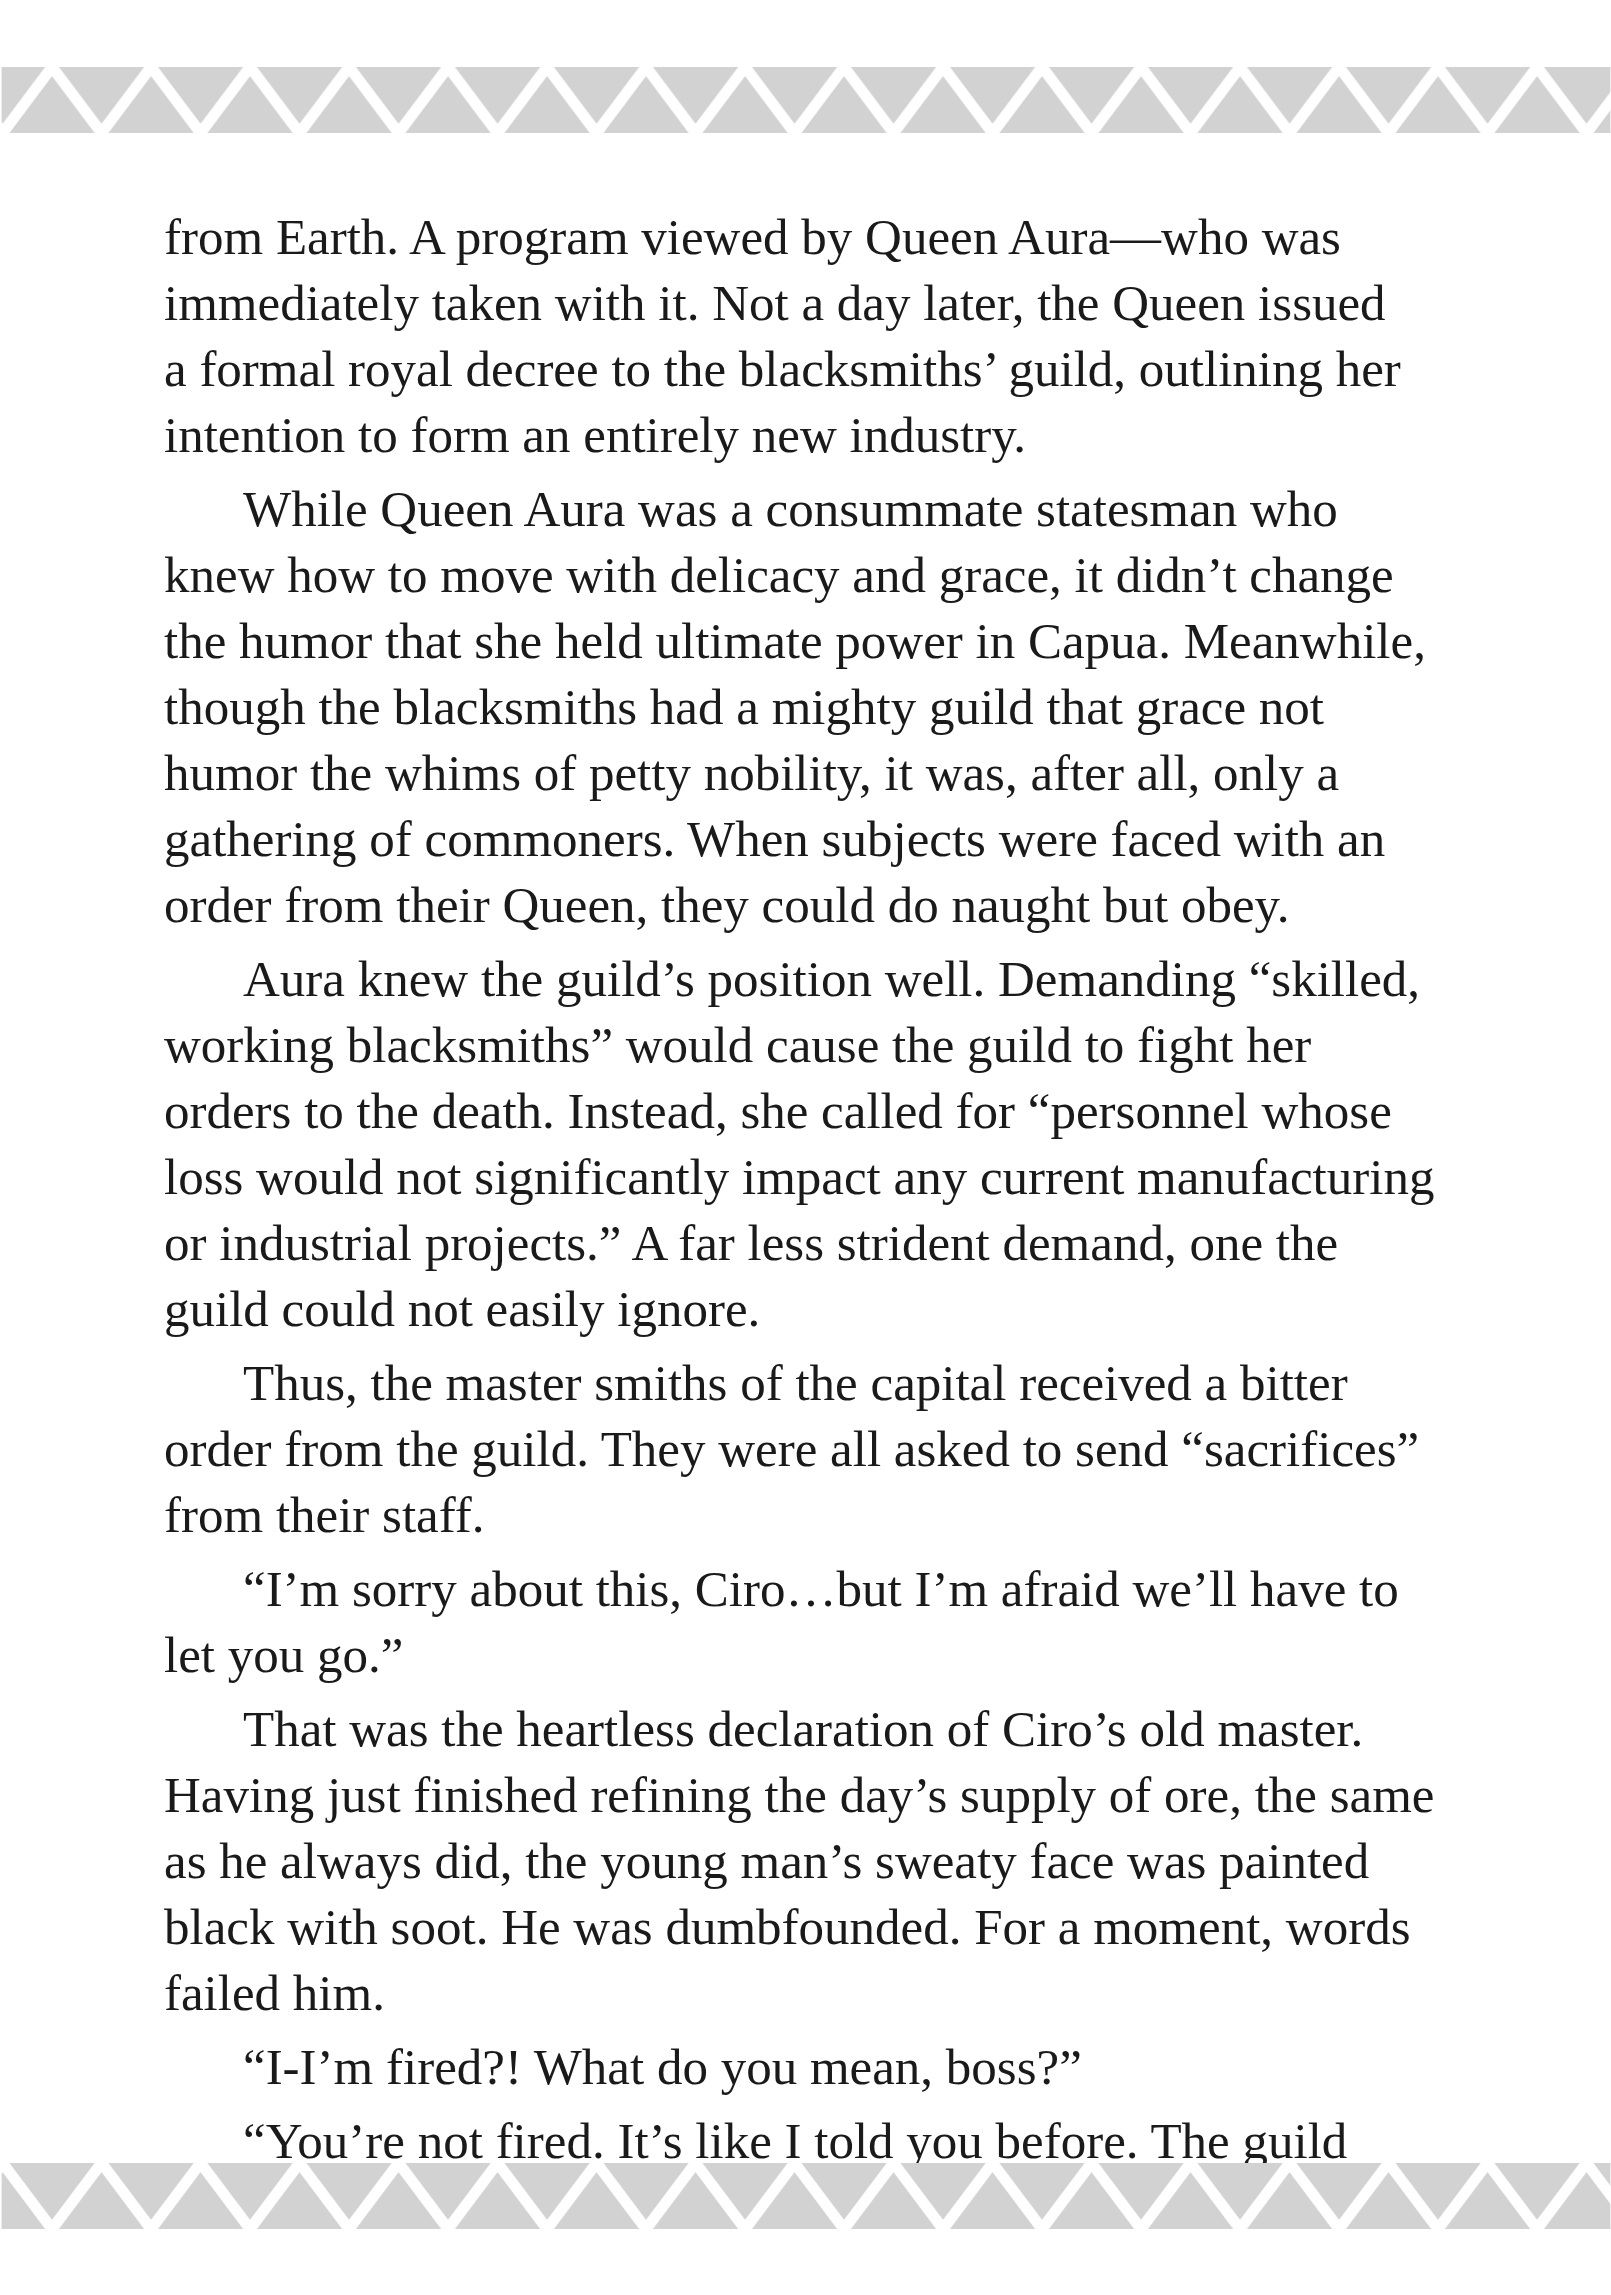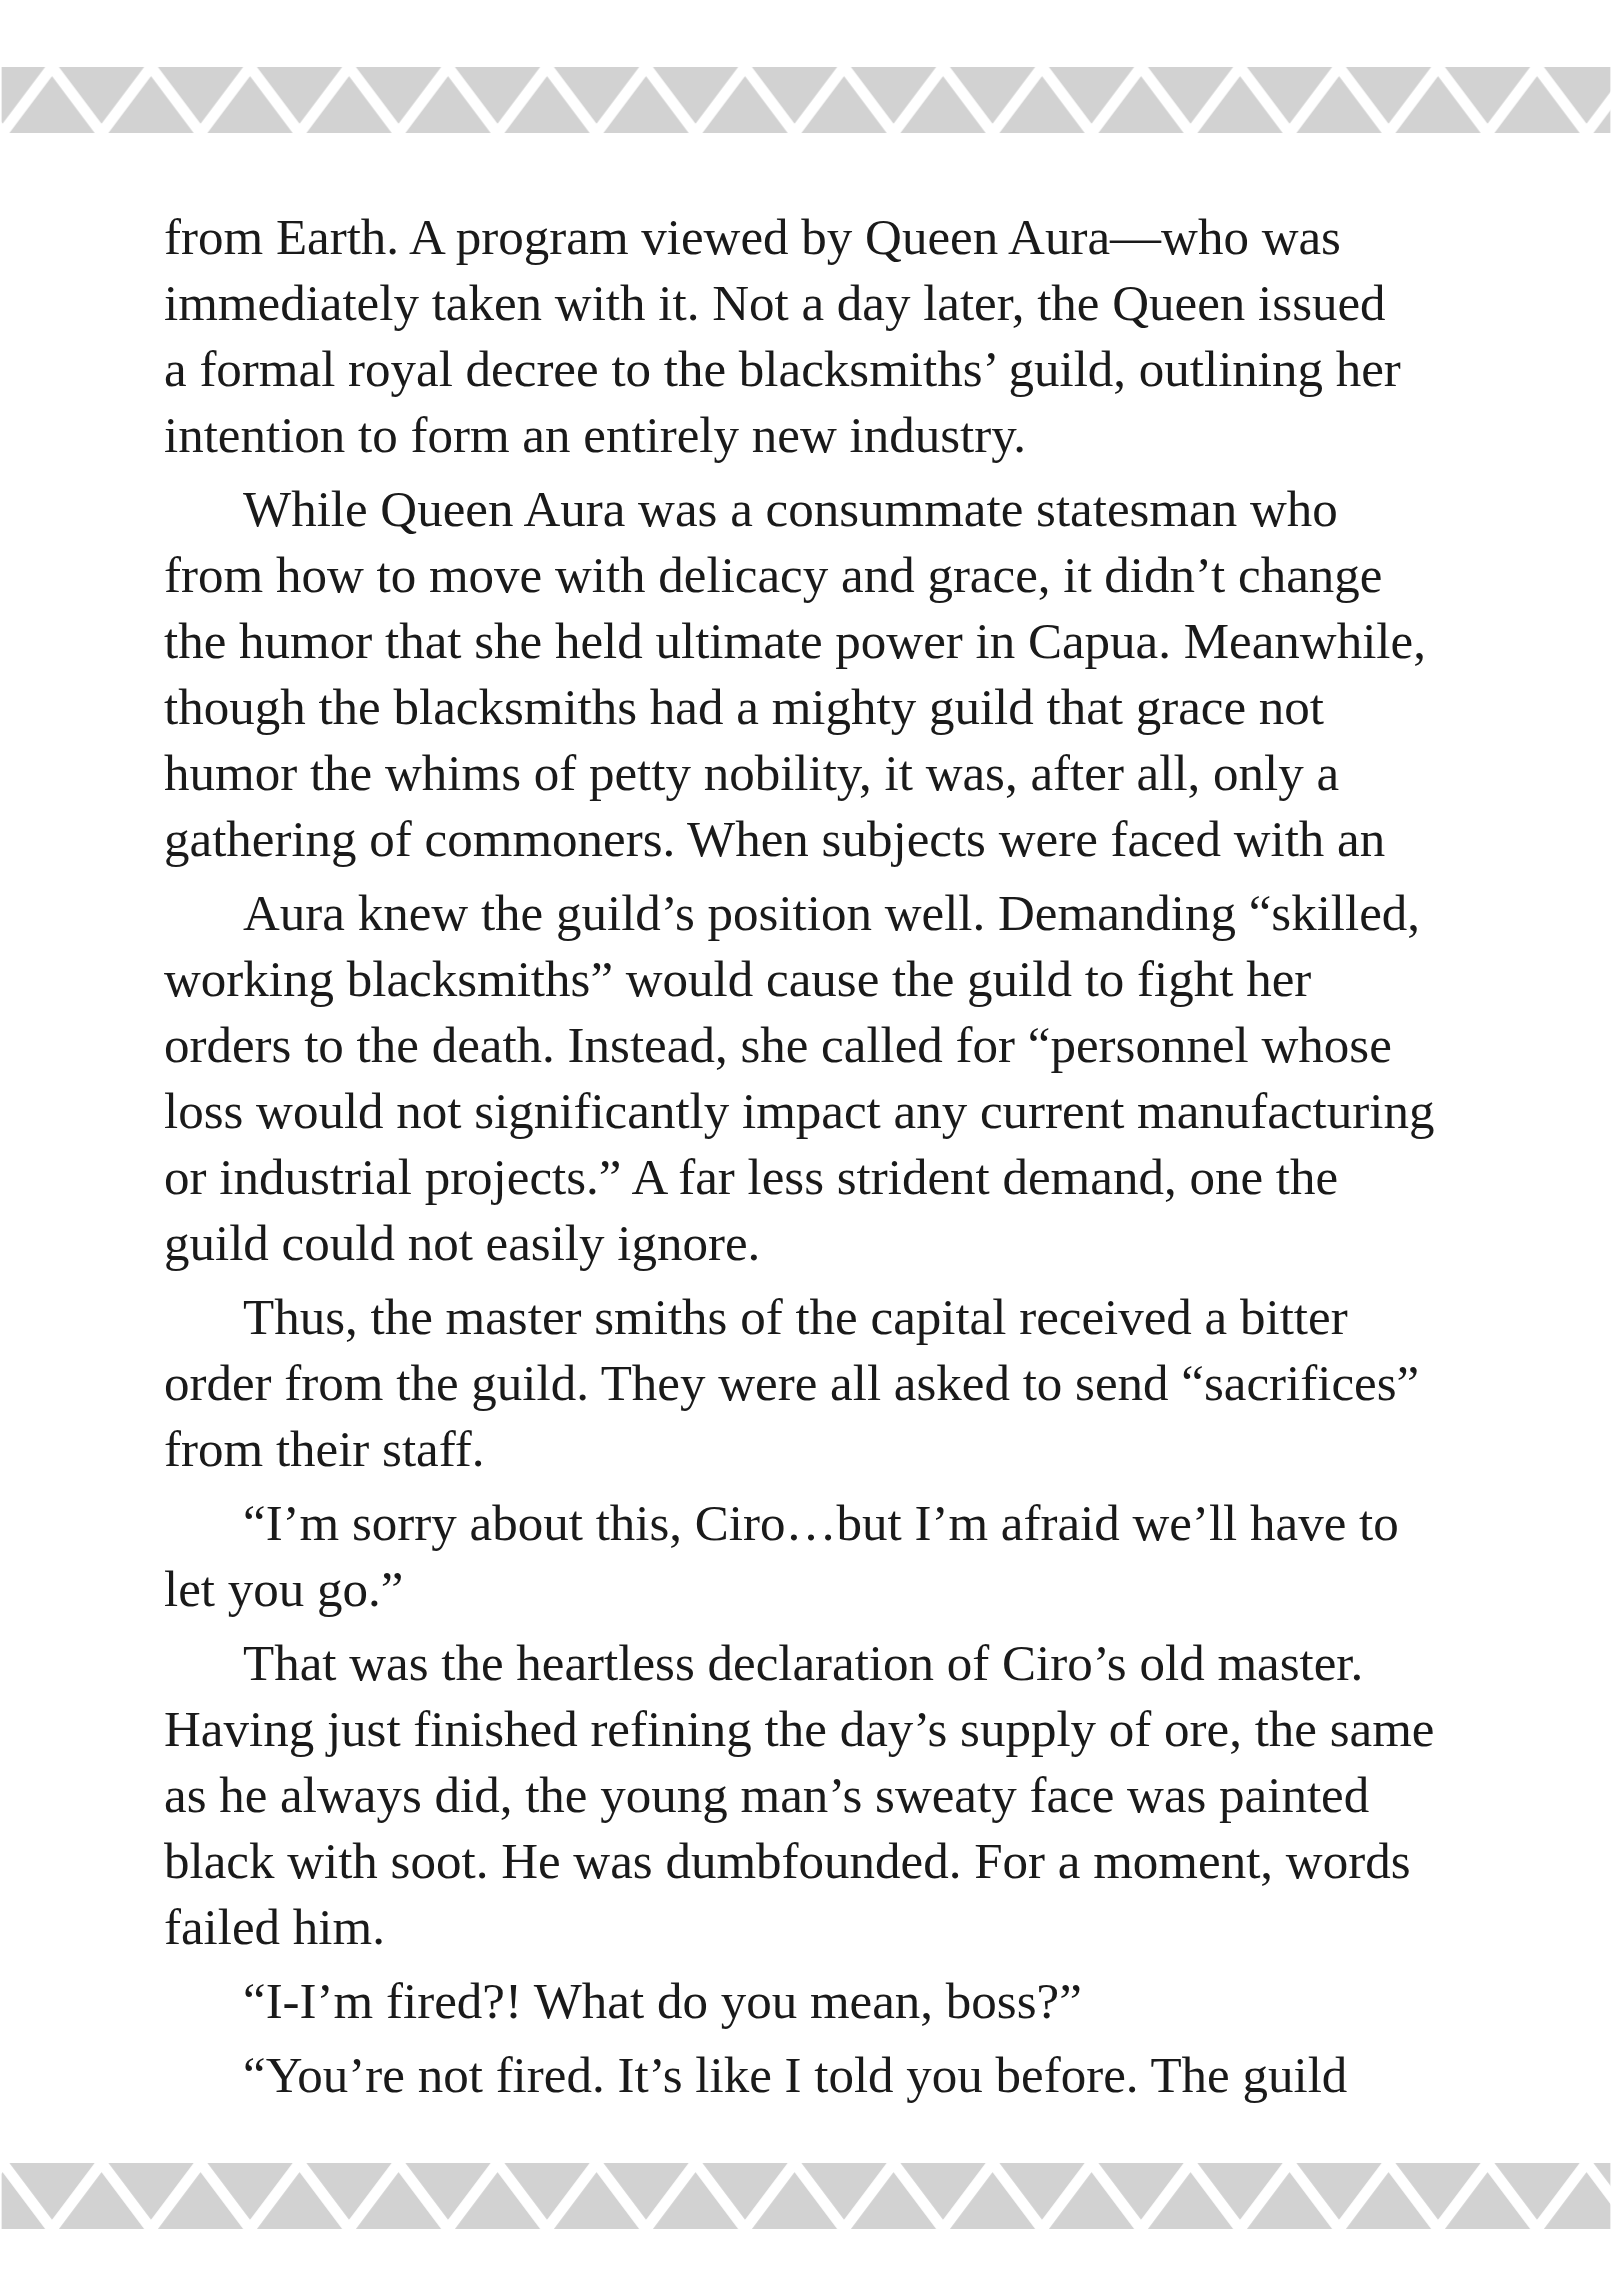--- a/index.html
+++ b/index.html
@@ -58,25 +58,26 @@
 
   <div class="text-block" id="text-block" style="color: rgb(26, 26, 26);">
       <div class="paragraph">
         <div class="text-line">from Earth. A program viewed by Queen Aura—who was</div>
         <div class="text-line">immediately taken with it. Not a day later, the Queen issued</div>
         <div class="text-line">a formal royal decree to the blacksmiths’ guild, outlining her</div>
         <div class="text-line">intention to form an entirely new industry.</div>
       </div>
       <div class="paragraph">
         <div class="text-line indent">While Queen Aura was a consummate statesman who</div>
-        <div class="text-line">from how to move with delicacy and grace, it didn’t change</div>
+        <div class="text-line">knew how to move with delicacy and grace, it didn’t change</div>
         <div class="text-line">the humor that she held ultimate power in Capua. Meanwhile,</div>
         <div class="text-line">though the blacksmiths had a mighty guild that grace not</div>
         <div class="text-line">humor the whims of petty nobility, it was, after all, only a</div>
         <div class="text-line">gathering of commoners. When subjects were faced with an</div>
+        <div class="text-line">order from their Queen, they could do naught but obey.</div>
       </div>
       <div class="paragraph">
         <div class="text-line indent">Aura knew the guild’s position well. Demanding “skilled,</div>
         <div class="text-line">working blacksmiths” would cause the guild to fight her</div>
         <div class="text-line">orders to the death. Instead, she called for “personnel whose</div>
         <div class="text-line">loss would not significantly impact any current manufacturing</div>
         <div class="text-line">or industrial projects.” A far less strident demand, one the</div>
         <div class="text-line">guild could not easily ignore.</div>
       </div>
       <div class="paragraph">

